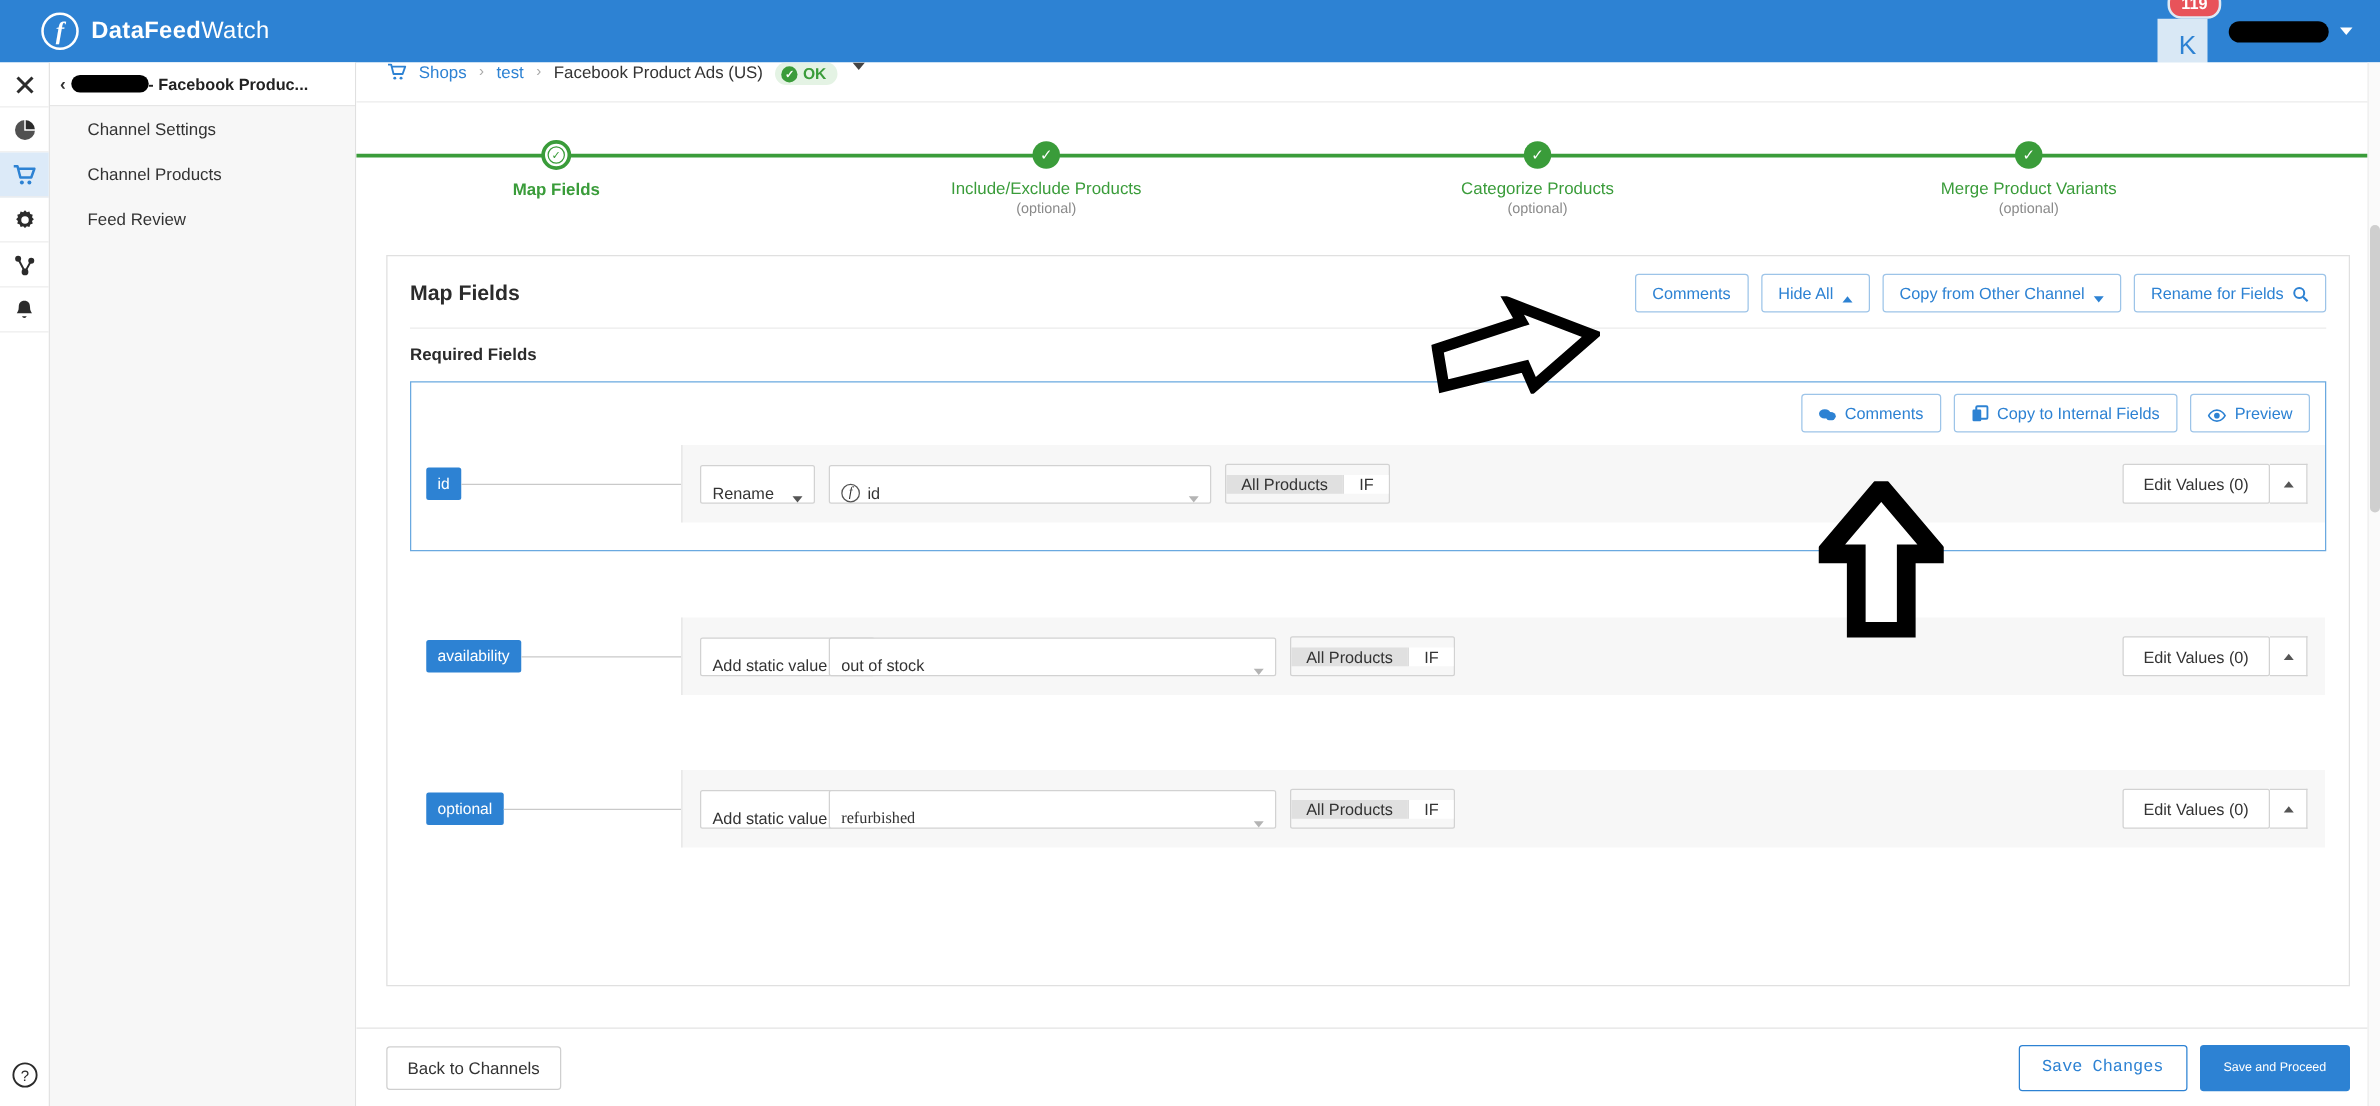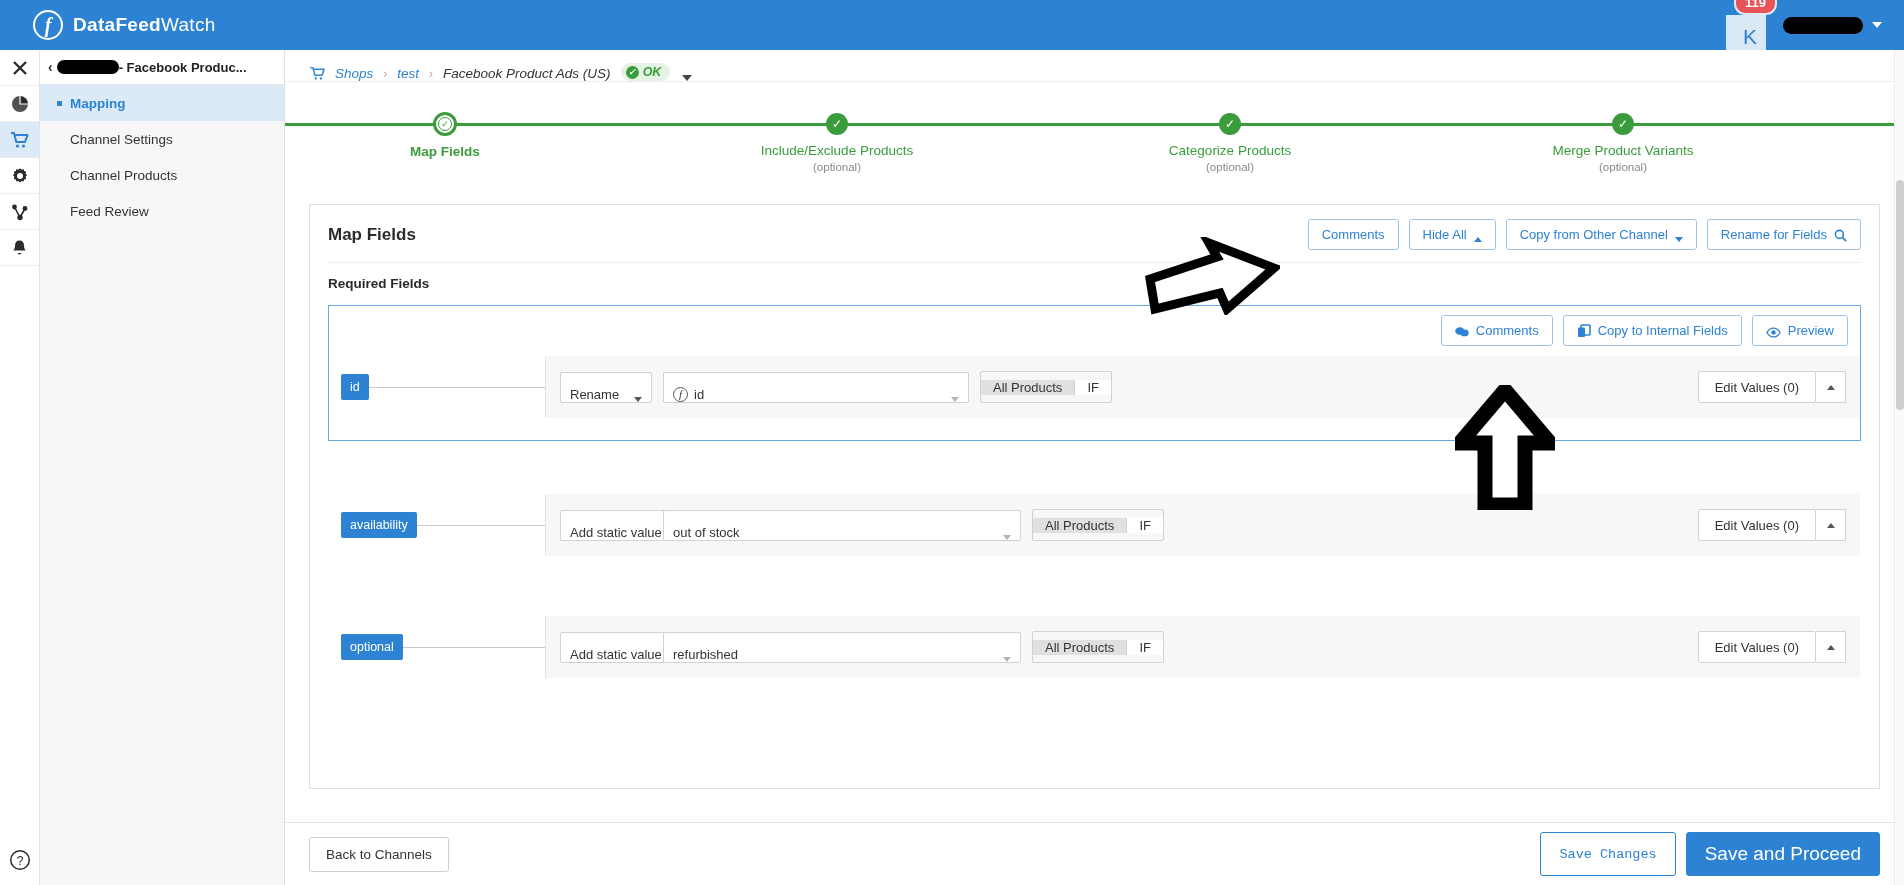--- a/index.html
+++ b/index.html
@@ -98,24 +98,23 @@
     width: 5px; height: 5px; background: #2d82d3;
   }
 
   
   .content {
     position: absolute; top: 50px; left: 285px;
     width: 1619px; height: 835px; background: #ffffff;
     overflow: hidden;
   }
   .crumbbar {
-    height: 32px; display: flex; align-items: flex-end;
+    height: 32px; display: flex; align-items: flex-start;
     padding-left: 24px; font-size: 13.5px;
     border-bottom: 1px solid #ececec;
-    font-style: italic;
   }
   .crumb-link { color: #2d82d3; }
   .crumb-sep { color: #aaa; margin: 0 10px; font-size: 12px; }
   .crumb-cur { color: #333; }
   .ok-pill {
     margin-left: 10px; background: #e4f3e4; color: #3a9c3a;
     font-size: 12.5px; font-weight: bold;
     border-radius: 10px; padding: 2px 9px 2px 5px;
     display: inline-flex; align-items: center; gap: 4px;
   }
@@ -260,21 +259,21 @@
     display: flex; align-items: center; padding: 0 24px;
   }
   .btn-plain {
     border: 1px solid #cfcfcf; background: #fff; color: #333;
     font-size: 13.5px; padding: 9px 16px; border-radius: 3px;
     font-family: "Liberation Sans", sans-serif; cursor: pointer;
   }
   .foot-right { margin-left: auto; display: flex; gap: 10px; }
   .btn-primary {
     background: #2d82d3; color: #fff; border: 1px solid #2d82d3;
-    font-size: 19px; padding: 10px 18px; border-radius: 3px;
+    font-size: 10px; padding: 10px 18px; border-radius: 3px;
     font-family: "Liberation Sans", sans-serif; cursor: pointer;
   }
   .btn-sec {
     background: #fff; color: #2d82d3; border: 1px solid #2d82d3;
     font-size: 13.5px; padding: 10px 18px; border-radius: 3px;
     font-family: Liberation Mono, monospace; cursor: pointer;
   }
 
   
   .vscroll {
@@ -356,23 +355,20 @@
       </svg>
   </div>
 </div>
 
 <div class="nav">
   <div class="nav-header">
     <span class="nav-back">‹</span>
     <span class="nav-redact"></span>
     <span>- Facebook Produc...</span>
   </div>
-  <div class="nav-item active">
-      <span>Mapping</span>
-    </div>
   <div class="nav-item">
       <span>Channel Settings</span>
     </div>
   <div class="nav-item">
       <span>Channel Products</span>
     </div>
   <div class="nav-item">
       <span>Feed Review</span>
     </div>
 </div>
@@ -554,21 +550,21 @@
       <div class="maprow">
         <div class="tag-cell">
           <span class="tag">optional</span>
           <span class="tag-line"></span>
         </div>
         <div class="row-body">
           <div class="sel sel-action" style="width:140px;">
             <span>Add static value</span>
             <span class="caret-dn-g"></span>
           </div>
-          <div class="sel sel-value" style="width:358px;margin-left:-48px;">
+          <div class="sel sel-value" style="width:358px;margin-left:-48px;font-family:Liberation Serif, serif;">
             <span>refurbished</span>
             <span class="caret-dn-l"></span>
           </div>
           <div class="seg">
             <span class="seg-a">All Products</span>
             <span class="seg-b">IF</span>
           </div>
           <div class="row-right">
             <div class="ev-btn">Edit Values (0)</div>
             <div class="ev-caret">

